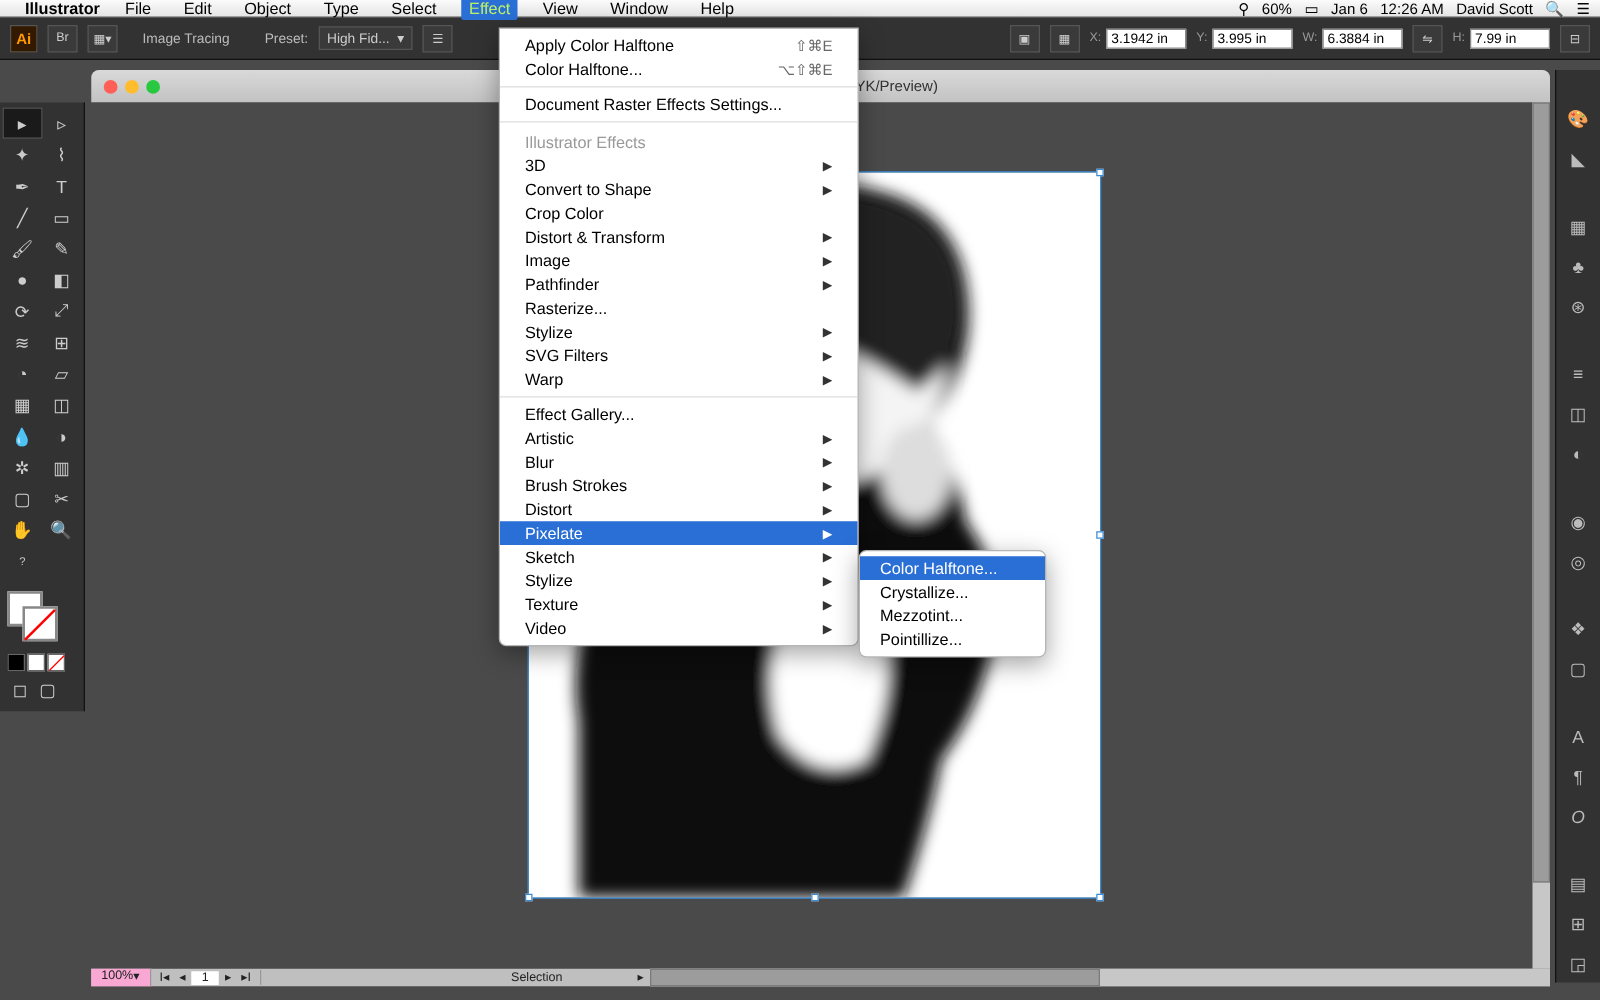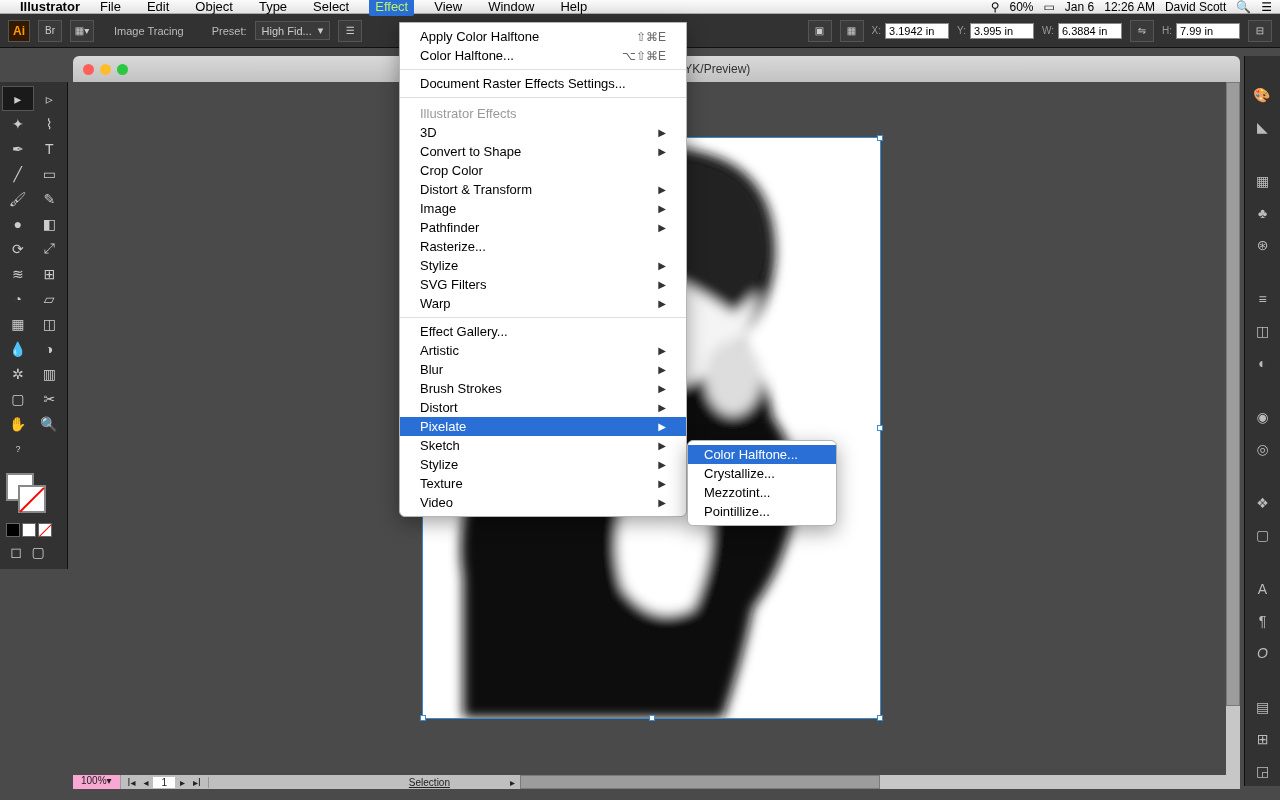--- a/index.html
+++ b/index.html
@@ -77,21 +77,21 @@
 
 .submenu { position:absolute; left:687px; top:440px; width:150px; background:#fff; border:1px solid #b5b5b5; border-radius:6px; box-shadow:0 6px 20px rgba(0,0,0,.35); font-size:13px; padding:4px 0;}
 .submenu .mi { padding:2px 16px; }
 .submenu .mi.hl { background:#2a6fd6; color:#fff; }
 
 
 .statusbar { position:absolute; left:73px; right:40px; bottom:11px; height:14px; background:#bfbfbf; display:flex; align-items:center; font-size:10px; color:#222; }
 .statusbar .zoom { background:#f9a8d4; padding:0 8px; height:100%; display:flex; border-right:1px solid #999;}
 .statusbar .pager { display:flex; align-items:center; gap:2px; padding:0 4px; border-right:1px solid #999;}
 .statusbar .pager span{ padding:0 3px;}
-.statusbar .tool-lbl { padding:0 60px 0 200px;text-decoration:underline;}
+.statusbar .tool-lbl { padding:0 60px 0 200px;}
 .statusbar .scroll-track { margin-left:auto; flex:1; max-width:720px; height:14px; background:#c7c7c7; position:relative;}
 .statusbar .scroll-thumb{ position:absolute; left:0; width:50%; height:100%; background:#9c9c9c; border:1px solid #7a7a7a;}
 
 
 .vscroll { position:absolute; right:40px; top:82px; bottom:25px; width:14px; background:#c7c7c7;}
 .vscroll .vthumb { position:absolute; top:0; height:90%; width:100%; background:#9c9c9c; border:1px solid #7a7a7a;}
 </style>
 </head>
 <body>
 

